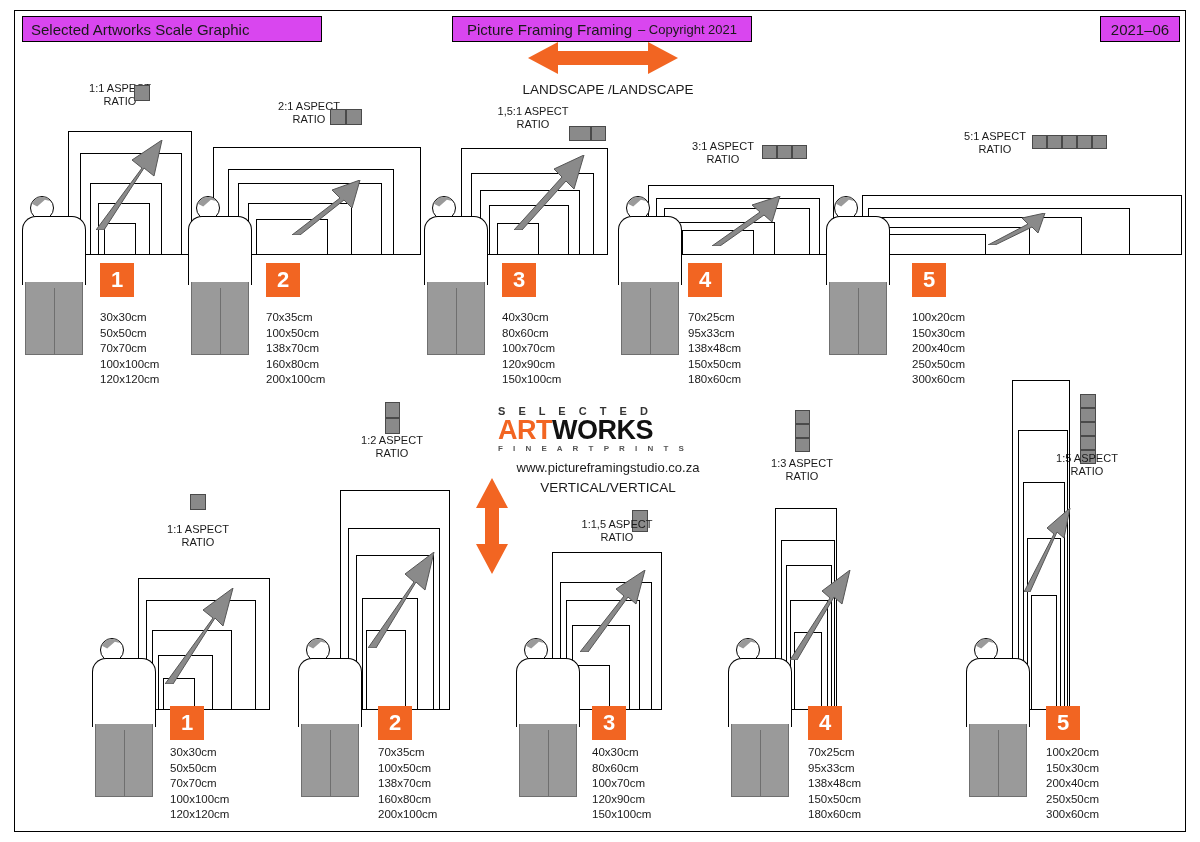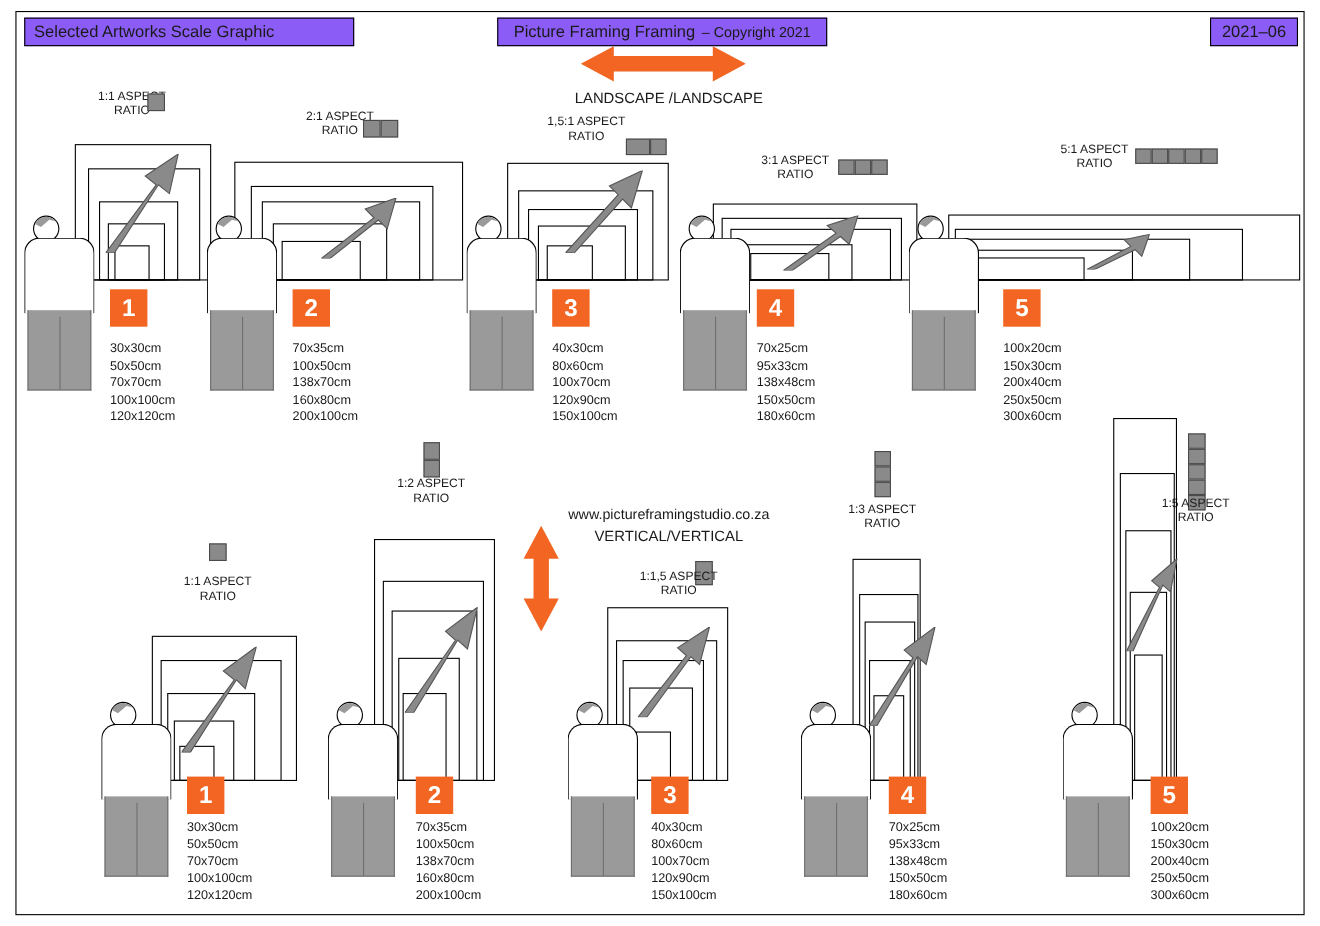--- a/index.html
+++ b/index.html
@@ -13,21 +13,21 @@
   }
   #sheet{
     position:absolute;left:0;top:0;width:1200px;height:842px;
   }
   .frame-border{
     position:absolute;left:14px;top:10px;width:1172px;height:822px;
     border:1.5px solid #000;box-sizing:border-box;
   }
   .hdr-box{
     position:absolute;border:1.5px solid #000;box-sizing:border-box;
-    background:#8b5cf6;display:flex;align-items:center;justify-content:center;
+    background:#d946ef;display:flex;align-items:center;justify-content:center;
     font-size:15px;white-space:nowrap;padding:0 8px;
   }
   #hdr-left{left:22px;top:16px;width:300px;height:26px;justify-content:flex-start;padding-left:8px;}
   #hdr-center{left:452px;top:16px;width:300px;height:26px;}
   #hdr-right{left:1100px;top:16px;width:80px;height:26px;}
   #hdr-center .copy{font-size:13px;}
   .ratio{position:absolute;text-align:center;font-size:11px;line-height:13px;width:90px;}
 
   
   .person{position:absolute;width:62px;height:0;}
@@ -105,20 +105,25 @@
   <svg class="bigarrow" style="left:528px;top:40px;width:150px;height:36px;" viewBox="0 0 150 36">
     <polygon points="0,18 30,2 30,11 120,11 120,2 150,18 120,34 120,25 30,25 30,34" fill="#f26522"></polygon>
   </svg>
   <div class="orient" style="left:478px;top:82px;width:260px;">LANDSCAPE /LANDSCAPE</div>
 
   <svg class="bigarrow" style="left:474px;top:478px;width:36px;height:96px;" viewBox="0 0 36 96">
     <polygon points="18,0 34,30 25,30 25,66 34,66 18,96 2,66 11,66 11,30 2,30" fill="#f26522"></polygon>
   </svg>
   <div class="orient" style="left:478px;top:480px;width:260px;">VERTICAL/VERTICAL</div>
 
+  <div id="logo">
+    <div class="l1">S E L E C T E D</div>
+    <div class="l2"><span class="a">ART</span><span class="b">WORKS</span></div>
+    <div class="l3">F I N E   A R T   P R I N T S</div>
+  </div>
   <div id="url">www.pictureframingstudio.co.za</div>
 
   <div class="ratio" style="left:75px;top:82px;">1:1
 ASPECT
 RATIO</div>
   <div class="swatch" style="left:134px;top:85px;">
       <i style="width:16px;height:16px;"></i>
     </div>
   <div class="art" style="left:68px;top:131px;width:124px;height:124px;"></div>
   <div class="art" style="left:80px;top:153px;width:102px;height:102px;"></div>

